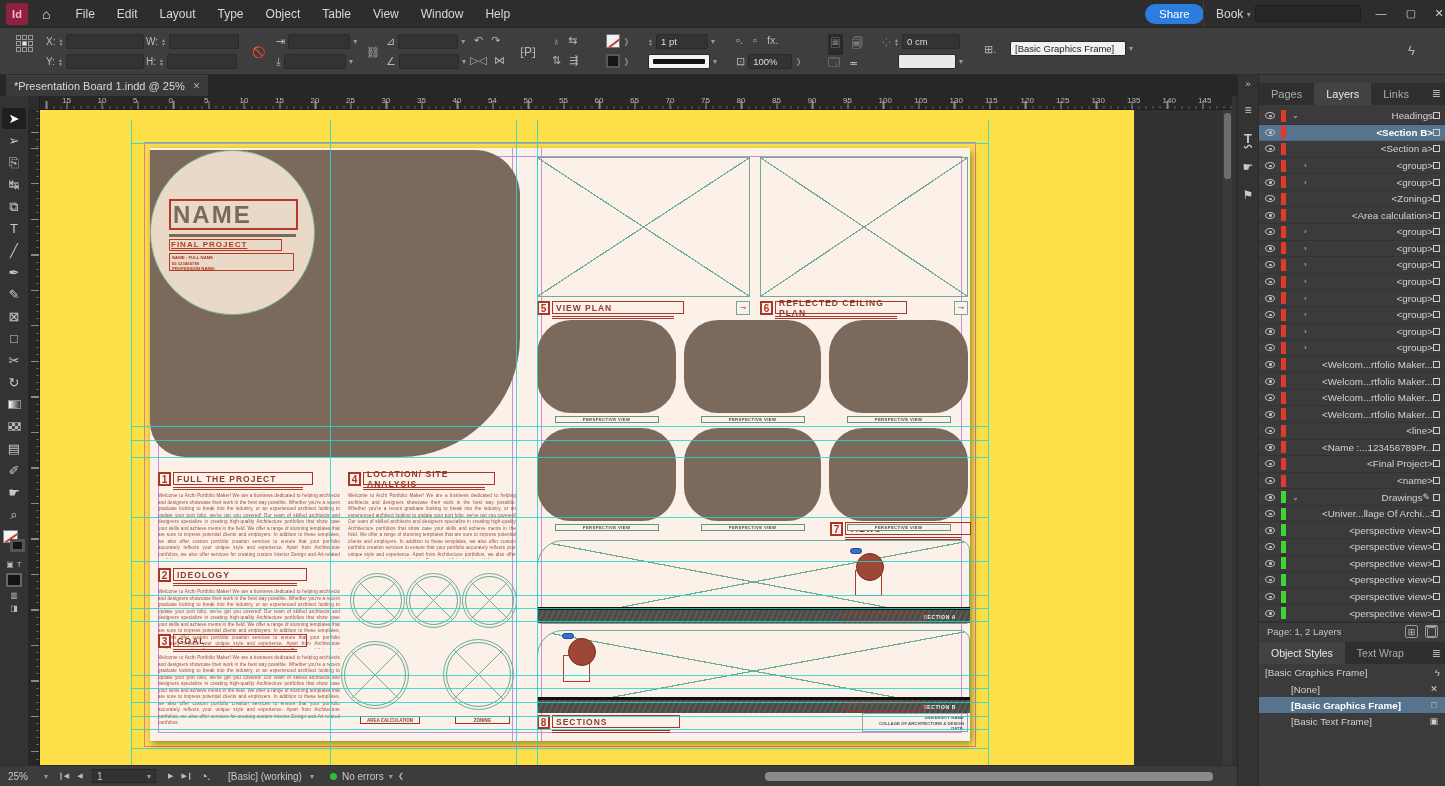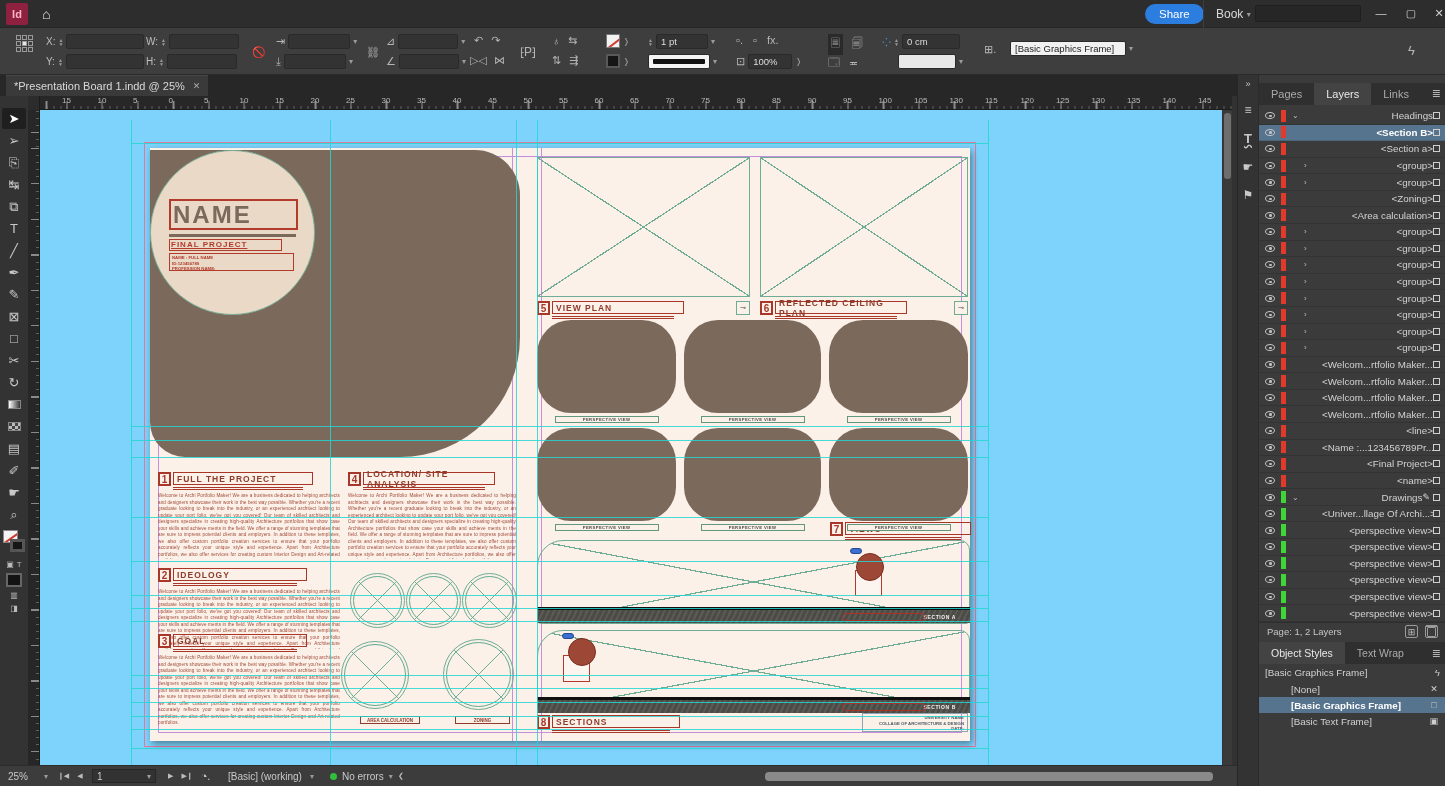--- a/index.html
+++ b/index.html
@@ -71,21 +71,21 @@
   .feather-sw { width:13px; height:9px; border:1px solid #888;
     background:repeating-conic-gradient(#bbb 0 25%, #444 0 50%); background-size:6px 6px;}
   #tb-colors { margin-top:4px; position:relative; width:24px; height:26px; }
   #fillsw { position:absolute; left:1px; top:0; width:15px; height:13px; background:#f4f4f4; border:1px solid #888; overflow:hidden;}
   #fillsw::after{ content:""; position:absolute; left:-3px; top:5px; width:24px; height:2px; background:#d03a30; transform:rotate(-35deg);}
   #strokesw { position:absolute; left:8px; top:9px; width:15px; height:13px; background:#151515; border:3px solid #555; }
   .minirow { display:flex; gap:3px; font-size:8px; color:#bbb; margin-top:3px;}
   #applysw { width:16px; height:14px; background:#131313; border:2px solid #666; margin-top:3px;}
 
   
-  #canvas { position:absolute; left:40px; top:110px; width:1182px; height:655px; background:#7dd3fc; overflow:hidden;}
+  #canvas { position:absolute; left:40px; top:110px; width:1094px; height:655px; background:#fde047; overflow:hidden;}
   #board { position:absolute; left:110px; top:38px; width:820px; height:593px; background:#fbf1e8;
     box-shadow:2px 3px 7px rgba(0,0,0,.4); }
   .guide-h { position:absolute; left:91px; width:857px; height:1px; background:#25d6d2; opacity:.85;}
   .guide-v { position:absolute; top:10px; height:646px; width:1px; background:#25d6d2; opacity:.85;}
   #bleed { position:absolute; left:104px; top:32px; width:832px; height:605px; border:1px solid #e0799c; pointer-events:none;}
   #marginrect { position:absolute; left:8px; top:8px; width:804px; height:577px; border:1px solid #c490dd; }
   .pguide-v { position:absolute; top:0; height:593px; width:1px; background:#c490dd; }
 
   .xbg { background-image:
     linear-gradient(to top right, transparent calc(50% - .6px), var(--xc) calc(50% - .6px), var(--xc) calc(50% + .6px), transparent calc(50% + .6px)),
@@ -168,20 +168,31 @@
   .trash::before { content:""; position:absolute; left:-2px; top:-3px; width:11px; height:2px; background:#9a9a9a;}
 </style>
 </head>
 <body>
 
 <div id="app">
 
   <div id="titlebar">
     <div id="id-logo">Id</div>
     <span id="home-icon">⌂</span>
+    <div id="menubar" style="display:flex;">
+        <div class="menu-item">File</div>
+        <div class="menu-item">Edit</div>
+        <div class="menu-item">Layout</div>
+        <div class="menu-item">Type</div>
+        <div class="menu-item">Object</div>
+        <div class="menu-item">Table</div>
+        <div class="menu-item">View</div>
+        <div class="menu-item">Window</div>
+        <div class="menu-item">Help</div>
+      </div>
     <button id="share-btn">Share</button>
     <div id="book-dd"><span>Book</span>&nbsp;<span class="ddarrow">▾</span></div>
     <div id="tb-search"></div>
     <div class="winbtn" style="left:1368px;">—</div>
     <div class="winbtn" style="left:1398px;">▢</div>
     <div class="winbtn" style="left:1426px;">✕</div>
   </div>
 
   <div id="controlbar">
     <div class="cb" style="left:16px; top:7px;">
@@ -322,21 +333,21 @@
       <span class="rlab" style="left: 93px;">5</span>
       <span class="rlab" style="left: 128.5px;">0</span>
       <span class="rlab" style="left: 164px;">5</span>
       <span class="rlab" style="left: 199.5px;">10</span>
       <span class="rlab" style="left: 235px;">15</span>
       <span class="rlab" style="left: 270.5px;">20</span>
       <span class="rlab" style="left: 306px;">25</span>
       <span class="rlab" style="left: 341.5px;">30</span>
       <span class="rlab" style="left: 377px;">35</span>
       <span class="rlab" style="left: 412.5px;">40</span>
-      <span class="rlab" style="left: 448px;">45</span>
+      <span class="rlab" style="left: 448px;">54</span>
       <span class="rlab" style="left: 483.5px;">50</span>
       <span class="rlab" style="left: 519px;">55</span>
       <span class="rlab" style="left: 554.5px;">60</span>
       <span class="rlab" style="left: 590px;">65</span>
       <span class="rlab" style="left: 625.5px;">70</span>
       <span class="rlab" style="left: 661px;">75</span>
       <span class="rlab" style="left: 696.5px;">80</span>
       <span class="rlab" style="left: 732px;">85</span>
       <span class="rlab" style="left: 767.5px; text-align: center;">90</span>
       <span class="rlab" style="left: 803px;">95</span>

